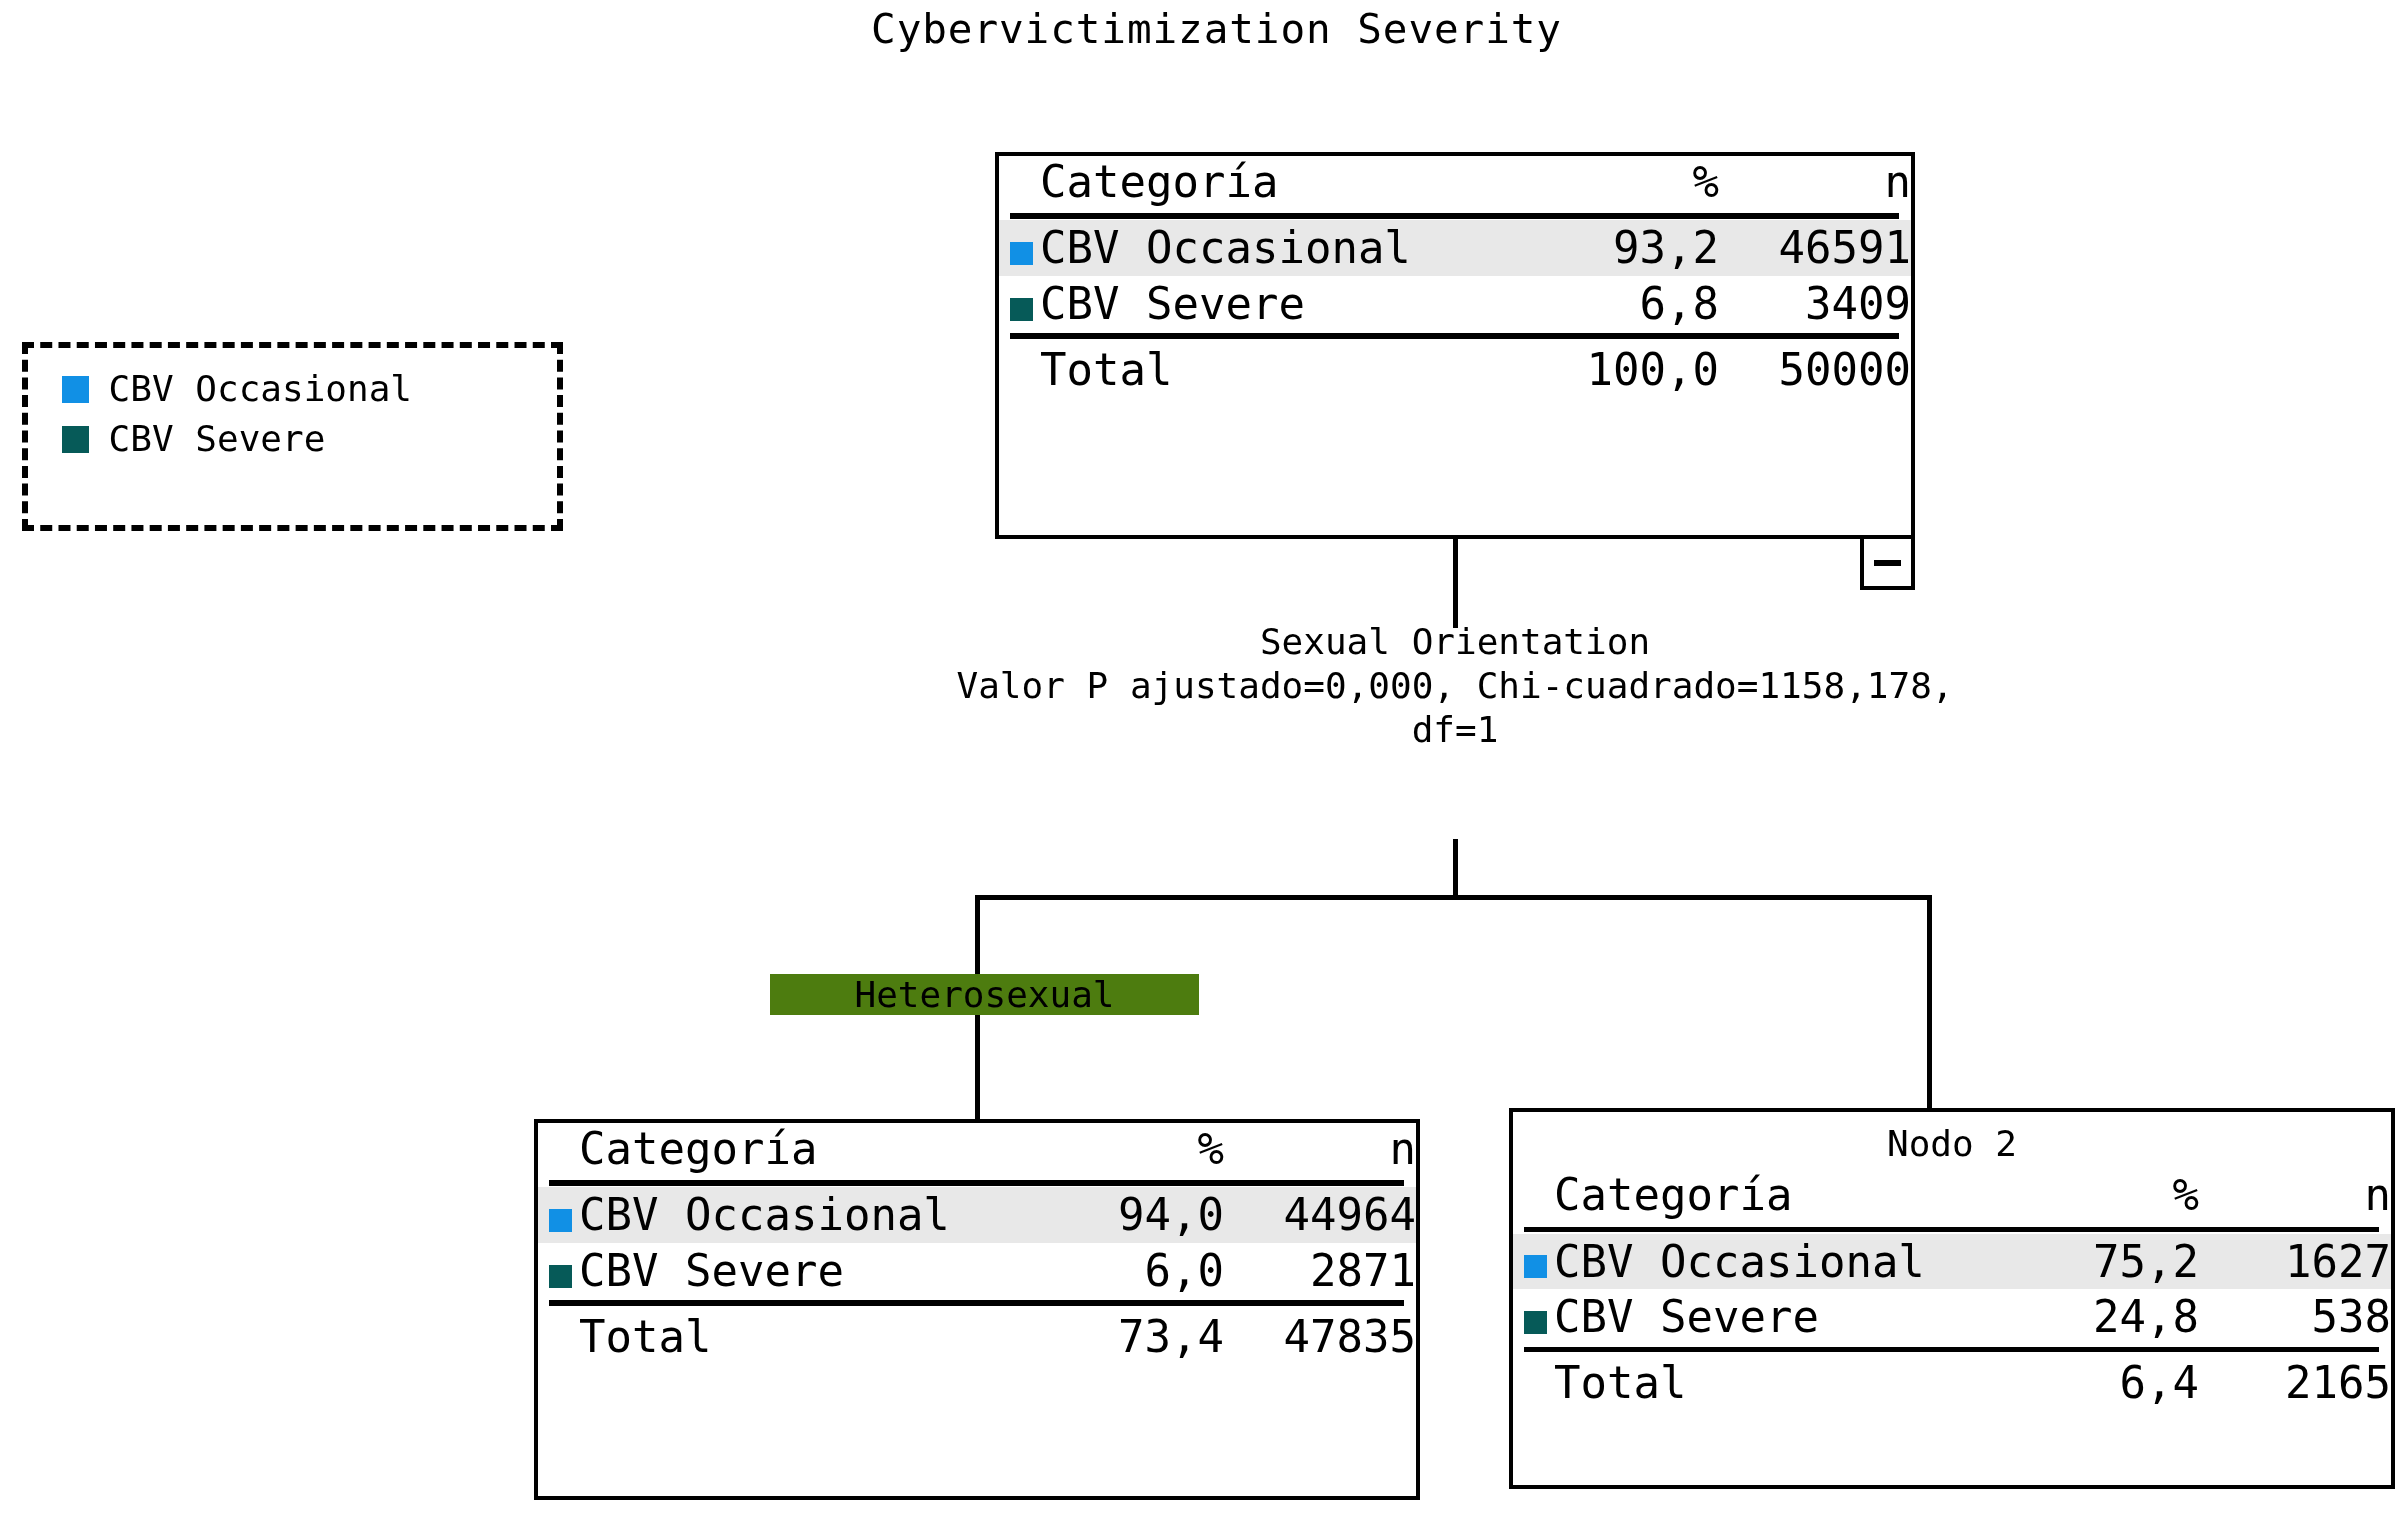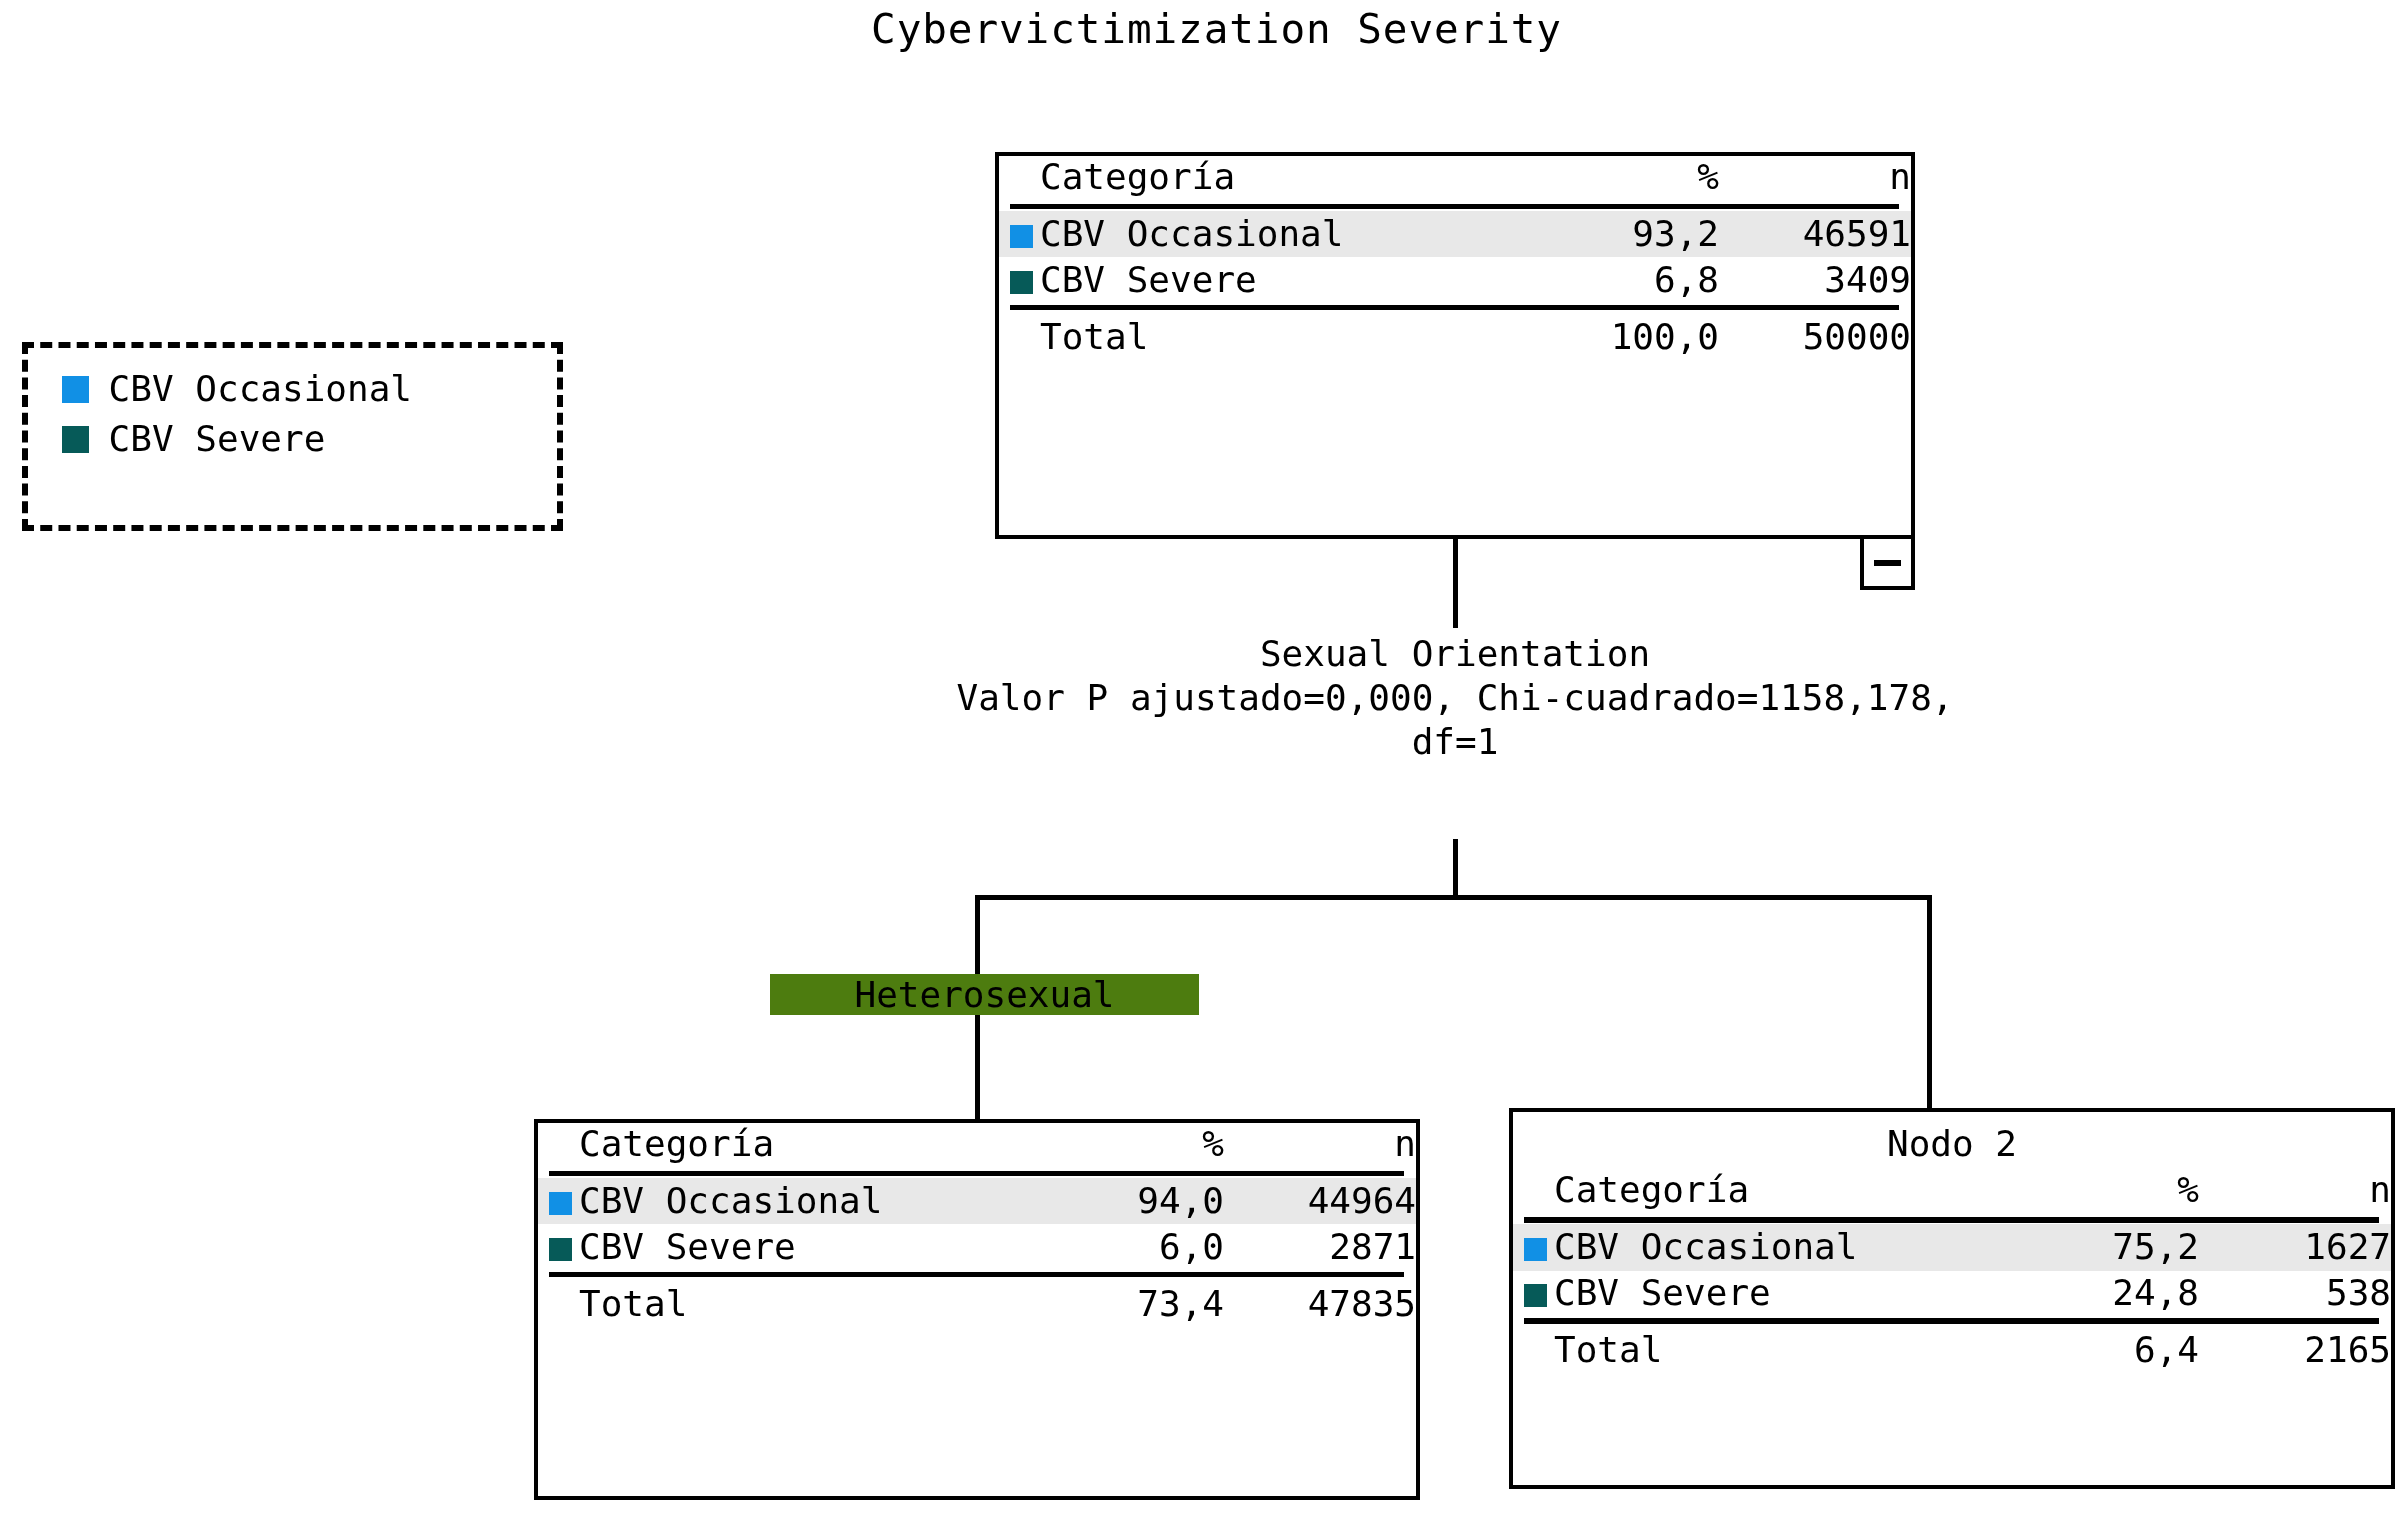--- a/index.html
+++ b/index.html
@@ -62,21 +62,21 @@
     font-size:36px;
     padding-top:12.5px;
     padding-bottom:7.1px;
     line-height:1.05;
     white-space:nowrap;
   }
   .node-table{
     width:100%;
     border-collapse:collapse;
     table-layout:fixed;
-    font-size:36px;
+    font-size:44px;
   }
   .node-table td{
     padding:0;
     line-height:1.18;
     white-space:nowrap;
     vertical-align:middle;
   }
   .col-swatch{width:41px;}
   .col-cat{text-align:left;}
   .col-pct{text-align:right;width:156px;}
@@ -126,21 +126,20 @@
   }
 
   
   .split-label{
     position:absolute;
     text-align:center;
     font-size:36px;
     line-height:1.22;
     white-space:nowrap;
     z-index:4;
-    margin-top:12px;
   }
   .branch-label{
     position:absolute;
     text-align:center;
     font-size:36px;
     white-space:nowrap;
     background:#4d7c0f;
     padding:0 9px;
     z-index:4;
   }

